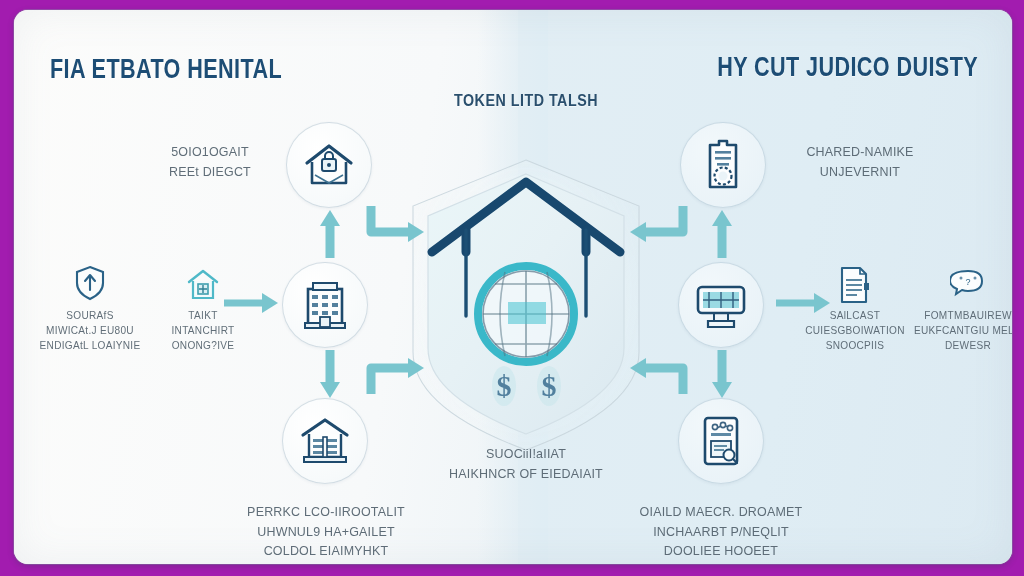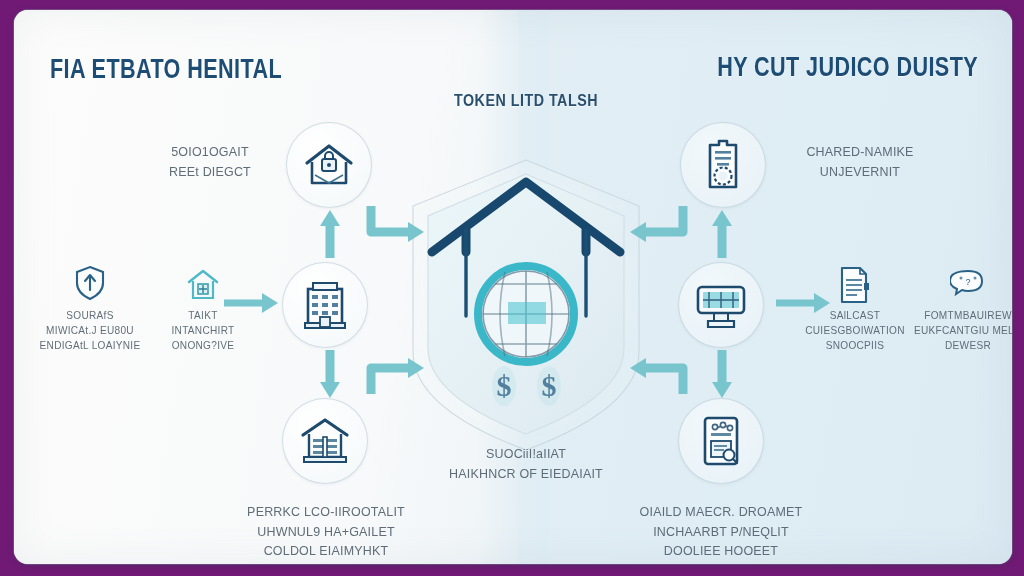--- a/index.html
+++ b/index.html
@@ -1,20 +1,20 @@
 <!DOCTYPE html>
 <html><head>
 <meta charset="utf-8">
 <style>
   html,body{margin:0;padding:0;background:#ffffff;}
   body{width:1024px;height:576px;overflow:hidden;
        font-family:"Liberation Sans",sans-serif;}
 
   #canvas{position:relative;width:1024px;height:576px;
-          box-sizing:border-box;padding:10px 12px 12px 14px;background:#701a75;}
+          box-sizing:border-box;padding:10px 12px 12px 14px;background:#a21caf;}
 
   
   #poster{position:relative;width:100%;height:100%;border-radius:14px;
           overflow:hidden;background:#fbfbfa;
           box-shadow:0 2px 6px rgba(40,60,80,.30), 0 0 0 1px rgba(150,165,178,.35);}
 
   
   .bg-left{position:absolute;left:0;top:0;width:50.5%;height:100%;
            background:linear-gradient(100deg,#fcfcfb 0%,#f7f9fa 72%,#eef4f7 100%);}
   .bg-right{position:absolute;right:0;top:0;width:49.5%;height:100%;

